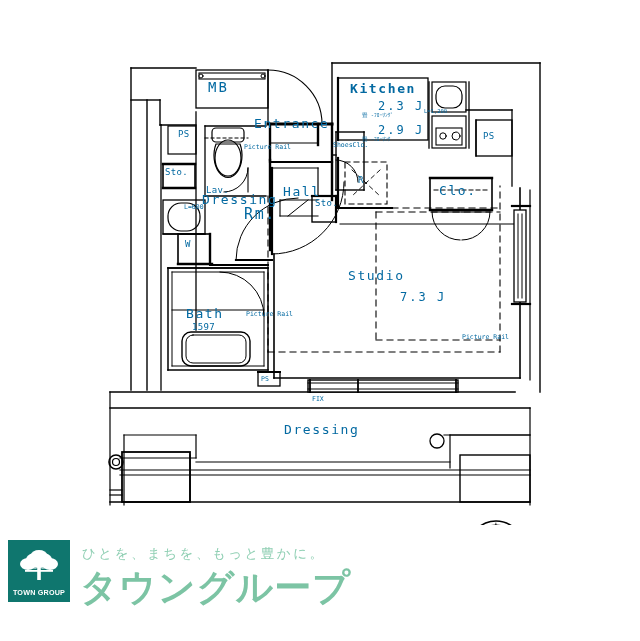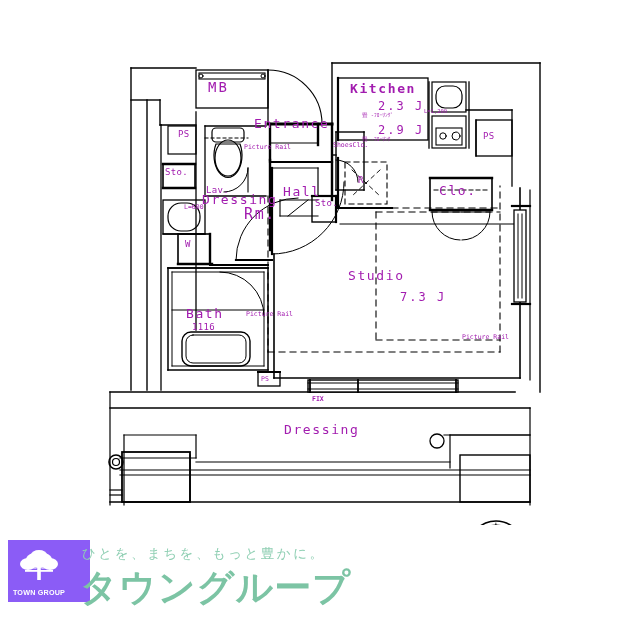--- a/index.html
+++ b/index.html
@@ -3,34 +3,34 @@
 <meta charset="utf-8">
 <style>
   html,body{margin:0;padding:0;background:#ffffff;}
   body{width:640px;height:641px;position:relative;
        font-family:"DejaVu Sans Mono","Liberation Mono",monospace;
        color:#111;overflow:hidden;}
 
   #plan{position:absolute;left:0;top:0;width:640px;height:641px;}
 
   
-  .lbl{position:absolute;white-space:nowrap;color:#a21caf;
+  .lbl{position:absolute;white-space:nowrap;color:#0369a1;
        font-family:"DejaVu Sans Mono","Liberation Mono",monospace;
        letter-spacing:0.5px;line-height:1;}
   .room{font-size:13px;letter-spacing:1.6px;}
   .small{font-size:9px;letter-spacing:0.3px;}
   .tiny{font-size:6.5px;letter-spacing:0px;}
   .micro{font-size:5.5px;letter-spacing:0px;}
   .mb{font-size:14px;letter-spacing:2px;}
   .area{font-size:12px;letter-spacing:2px;padding-left:40px;}
 
   
   #footer{position:absolute;left:0;top:525px;width:640px;height:116px;background:#fff;}
-  #logo-box{position:absolute;left:8px;top:15px;width:82px;height:62px;
-            background:#8b5cf6;}
+  #logo-box{position:absolute;left:8px;top:15px;width:62px;height:62px;
+            background:#0f766e;}
   #logo-box .tg-text{position:absolute;left:0;bottom:5px;width:62px;
             text-align:center;color:#fff;font-size:7.2px;font-weight:bold;
             letter-spacing:0.2px;font-family:"Liberation Sans",sans-serif;}
   .tree{position:absolute;left:11px;top:7px;}
   #tagline{position:absolute;left:82px;top:20px;color:#8fcfb3;
            font-size:13.5px;letter-spacing:2.5px;
            font-family:"DejaVu Sans","Liberation Sans",sans-serif;}
   #brand{position:absolute;left:80px;top:38px;color:#7cc4a4;
          font-size:37px;font-weight:bold;letter-spacing:1px;
          font-family:"DejaVu Sans","Liberation Sans",sans-serif;}
@@ -274,26 +274,26 @@
 
   <div class="lbl room" style="left:283px;top:185px;">Hall</div>
 
   <div class="lbl small" style="left:185px;top:240px;">W</div>
   <div class="lbl small" style="left:358px;top:176px;">R</div>
 
   <div class="lbl room" style="left:348px;top:269px;">Studio</div>
   <div class="lbl area" style="left:360px;top:291px;">7.3 J</div>
 
   <div class="lbl room" style="left:186px;top:307px;">Bath</div>
-  <div class="lbl small" style="left:192px;top:323px;">1116</div>
+  <div class="lbl small" style="left:192px;top:323px;">1597</div>
 
   <div class="lbl tiny" style="left:246px;top:311px;">Picture Rail</div>
   <div class="lbl tiny" style="left:462px;top:334px;">Picture Rail</div>
 
-  <div class="lbl tiny" style="left:312px;top:396px;font-weight:bold;">FIX</div>
+  <div class="lbl tiny" style="left:312px;top:396px;">FIX</div>
   <div class="lbl room" style="left:284px;top:423px;">Dressing</div>
 </div>
 
 <div id="compass">
   <svg width="72" height="70" viewBox="0 0 72 70">
     <circle cx="34" cy="32" r="27" fill="none" stroke="#000" stroke-width="1.6"></circle>
     <circle cx="34" cy="32" r="23" fill="none" stroke="#000" stroke-width="1"></circle>
     <polygon points="34,6 38,28 34,32 30,28" fill="#1a1a1a"></polygon>
     <polygon points="34,58 38,36 34,32 30,36" fill="#555"></polygon>
     <polygon points="8,32 30,28 34,32 30,36" fill="#1a1a1a"></polygon>

